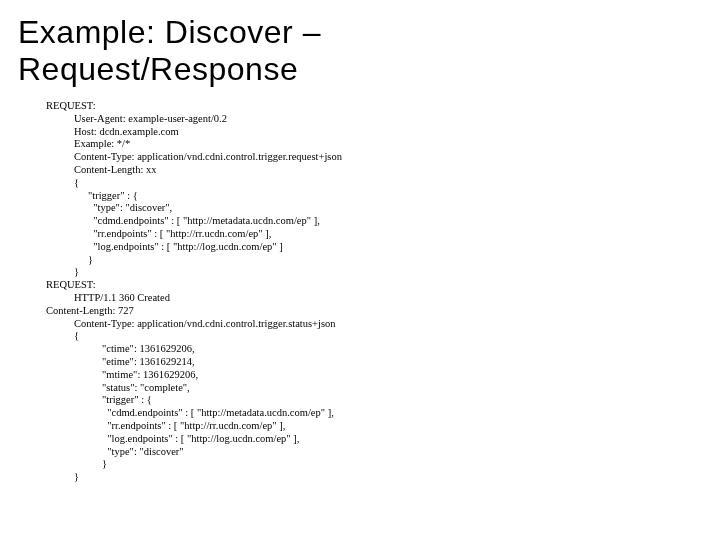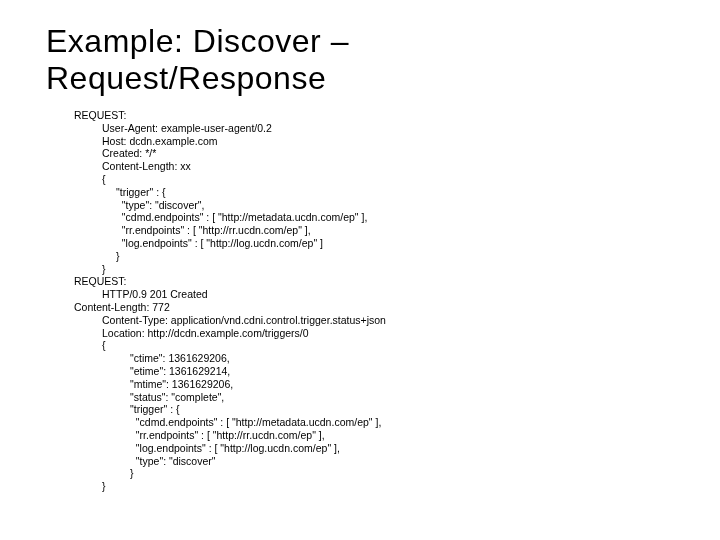--- a/index.html
+++ b/index.html
@@ -1,57 +1,57 @@
 <!DOCTYPE html>
 <html><head>
 <meta charset="utf-8">
 <style>
   * { margin: 0; padding: 0; box-sizing: border-box; }
   html, body { width: 720px; height: 540px; background: #fff; font-family: "Segoe UI", Arial, sans-serif; color: #000; }
-  .slide { width: 596px; height: 540px; padding: 19px 18px; margin-left: 28px; }
+  .slide { width: 596px; height: 540px; padding: 10px 18px; }
   .title { font-size: 32px; font-weight: 300; letter-spacing: 0.5px; margin: 4px 0 12px 0; }
-  .content { font-size: 10.5px; line-height: 1.22; font-family: Liberation Sans, sans-serif; margin-left: 28px; }
+  .content { font-size: 10.5px; line-height: 1.22; font-family: Liberation Serif, serif; margin-left: 28px; }
   .section-label { margin-left: 0; }
   .indent1 { margin-left: 28px; }
   .indent2 { margin-left: 42px; }
   .indent3 { margin-left: 56px; }
   .line { white-space: pre; }
 </style>
 </head>
 <body>
 
 <div class="slide">
   <h1 class="title">Example: Discover – Request/Response</h1>
 
   <div class="content">
     <div class="line section-label">REQUEST:</div>
 
     <div class="line indent1">User-Agent: example-user-agent/0.2</div>
     <div class="line indent1">Host: dcdn.example.com</div>
-    <div class="line indent1">Created: */*</div>
+    <div class="line indent1">Example: */*</div>
+    <div class="line indent1">Content-Type: application/vnd.cdni.control.trigger.request+json</div>
     <div class="line indent1">Content-Length: xx</div>
     <div class="line indent1">{</div>
 
     <div class="line indent2">"trigger" : {</div>
     <div class="line indent2">  "type": "discover",</div>
     <div class="line indent2">  "cdmd.endpoints" : [ "http://metadata.ucdn.com/ep" ],</div>
     <div class="line indent2">  "rr.endpoints" : [ "http://rr.ucdn.com/ep" ],</div>
     <div class="line indent2">  "log.endpoints" : [ "http://log.ucdn.com/ep" ]</div>
     <div class="line indent2">}</div>
 
     <div class="line indent1">}</div>
 
     <div class="line section-label">REQUEST:</div>
 
-    <div class="line indent1">HTTP/0.9 201 Created</div>
+    <div class="line indent1">HTTP/1.1 360 Created</div>
 
-    <div class="line section-label">Content-Length: 772</div>
+    <div class="line section-label">Content-Length: 727</div>
 
     <div class="line indent1">Content-Type: application/vnd.cdni.control.trigger.status+json</div>
-    <div class="line indent1">Location: http://dcdn.example.com/triggers/0</div>
     <div class="line indent1">{</div>
 
     <div class="line indent3">"ctime": 1361629206,</div>
     <div class="line indent3">"etime": 1361629214,</div>
     <div class="line indent3">"mtime": 1361629206,</div>
     <div class="line indent3">"status": "complete",</div>
     <div class="line indent3">"trigger" : {</div>
     <div class="line indent3">  "cdmd.endpoints" : [ "http://metadata.ucdn.com/ep" ],</div>
     <div class="line indent3">  "rr.endpoints" : [ "http://rr.ucdn.com/ep" ],</div>
     <div class="line indent3">  "log.endpoints" : [ "http://log.ucdn.com/ep" ],</div>

